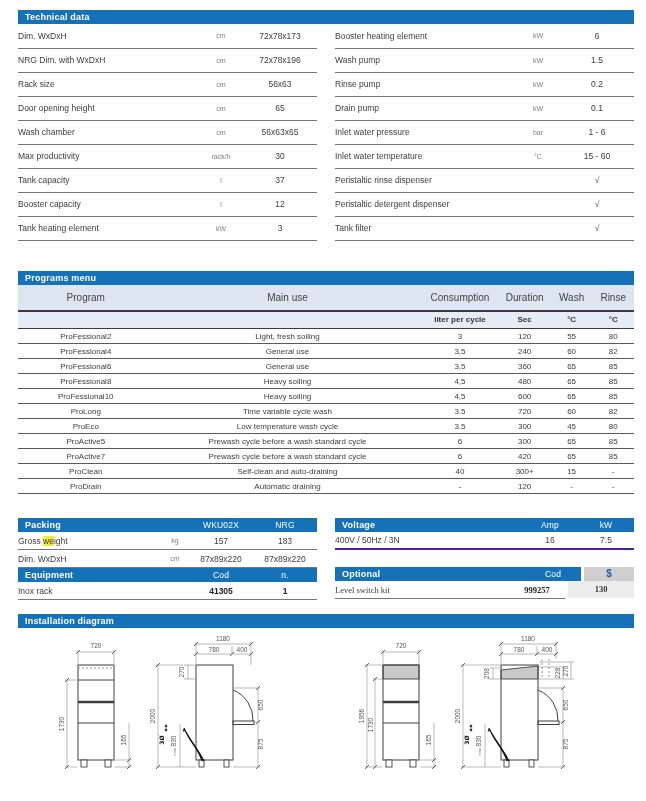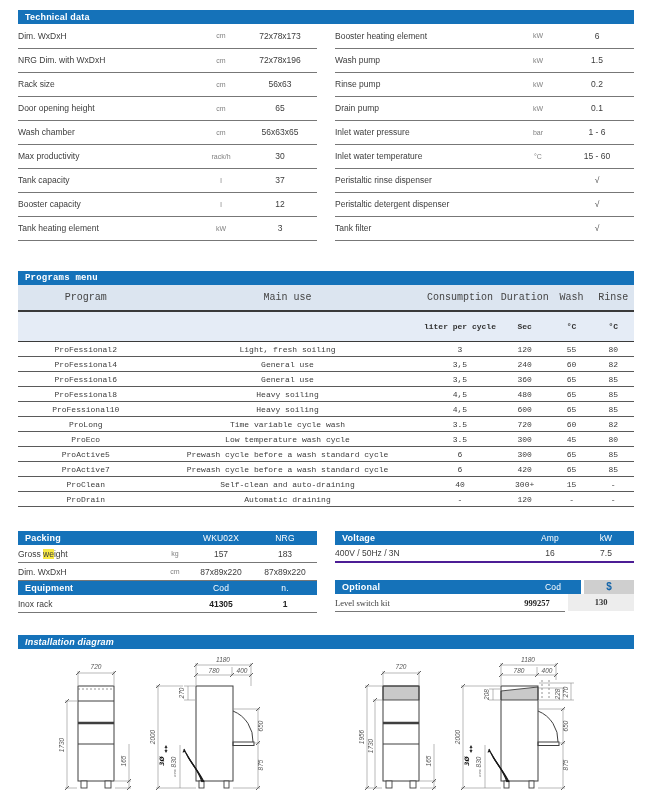--- a/index.html
+++ b/index.html
@@ -21,25 +21,25 @@
 
   
   .tech-grid { display:grid; grid-template-columns:1fr 18px 1fr; }
   table.flat { width:100%; border-collapse:collapse; table-layout:fixed; }
   table.flat td { border-bottom:1px solid #777; height:24px; vertical-align:middle; }
   td.t-label { font-size:8.5px; text-align:left; }
   td.t-unit  { width:44px; font-size:7px; color:#818181; text-align:center; }
   td.t-value { width:74px; font-size:8.5px; text-align:center; }
 
   
-  .programs-wrap { margin-top:30px;font-family:Liberation Mono, monospace; }
+  .programs-wrap { margin-top:30px; }
   table.programs { width:100%; border-collapse:collapse; table-layout:fixed; }
   table.programs th { font-weight:normal; font-size:10px; color:#444; }
   tr.p-head { background:#DCE5F0; height:26px; }
-  tr.p-units { background:#E5ECF6; height:31px; }
+  tr.p-units { background:#E5ECF6; height:18px; }
   tr.p-units th { font-weight:bold; font-size:8px; color:#333;
     border-top:2px solid #3a3a3a; border-bottom:1px solid #3a3a3a; }
   table.programs tbody td {
     height:15px; font-size:8px; text-align:center; border-bottom:1px solid #5a5a5a;
   }
   td.p-prog { font-size:8px; }
   td.p-use { font-size:8px; }
 
   
   .bottom-grid { display:grid; grid-template-columns:1fr 18px 1fr; margin-top:24px; }
@@ -56,21 +56,21 @@
     width:50px; margin-left:3px; background:#CFCFCF; color:#1565A9;
     font-weight:bold; font-size:10px; text-align:center; height:14px; line-height:14px;
   }
   .dollar-val {
     width:66px; margin-left:3px; background:#EDEDED; color:#333;
     font-weight:bold; font-size:8.5px; text-align:center; height:17px; line-height:17px;
   }
   .opt-cod { width:56px; text-align:center; font-size:8.5px; }
 
   
-  .diagram-wrap { margin-top:22px;font-style:italic; }
+  .diagram-wrap { margin-top:14px; }
   svg .m  { stroke:#3f3f3f; stroke-width:1; fill:none; }
   svg .mt { stroke:#3f3f3f; stroke-width:2.4; fill:none; }
   svg .md { stroke:#7a7a7a; stroke-width:0.8; fill:none; stroke-dasharray:2 2; }
   svg .d  { stroke:#8a8a8a; stroke-width:0.6; fill:none; }
   svg .tick { stroke:#555; stroke-width:0.9; }
   svg .grey { fill:#C9C9C9; stroke:#3f3f3f; stroke-width:0.9; }
   svg .feet { fill:#fff; stroke:#3f3f3f; stroke-width:0.9; }
   svg .hose { stroke:#1a1a1a; stroke-width:1.1; fill:none; }
   svg text.dt { font-family:"Liberation Sans", sans-serif; font-size:6.5px; fill:#555; }
   svg text.note { font-family:"DejaVu Sans", sans-serif; font-size:6px; font-weight:bold; fill:#111; }

